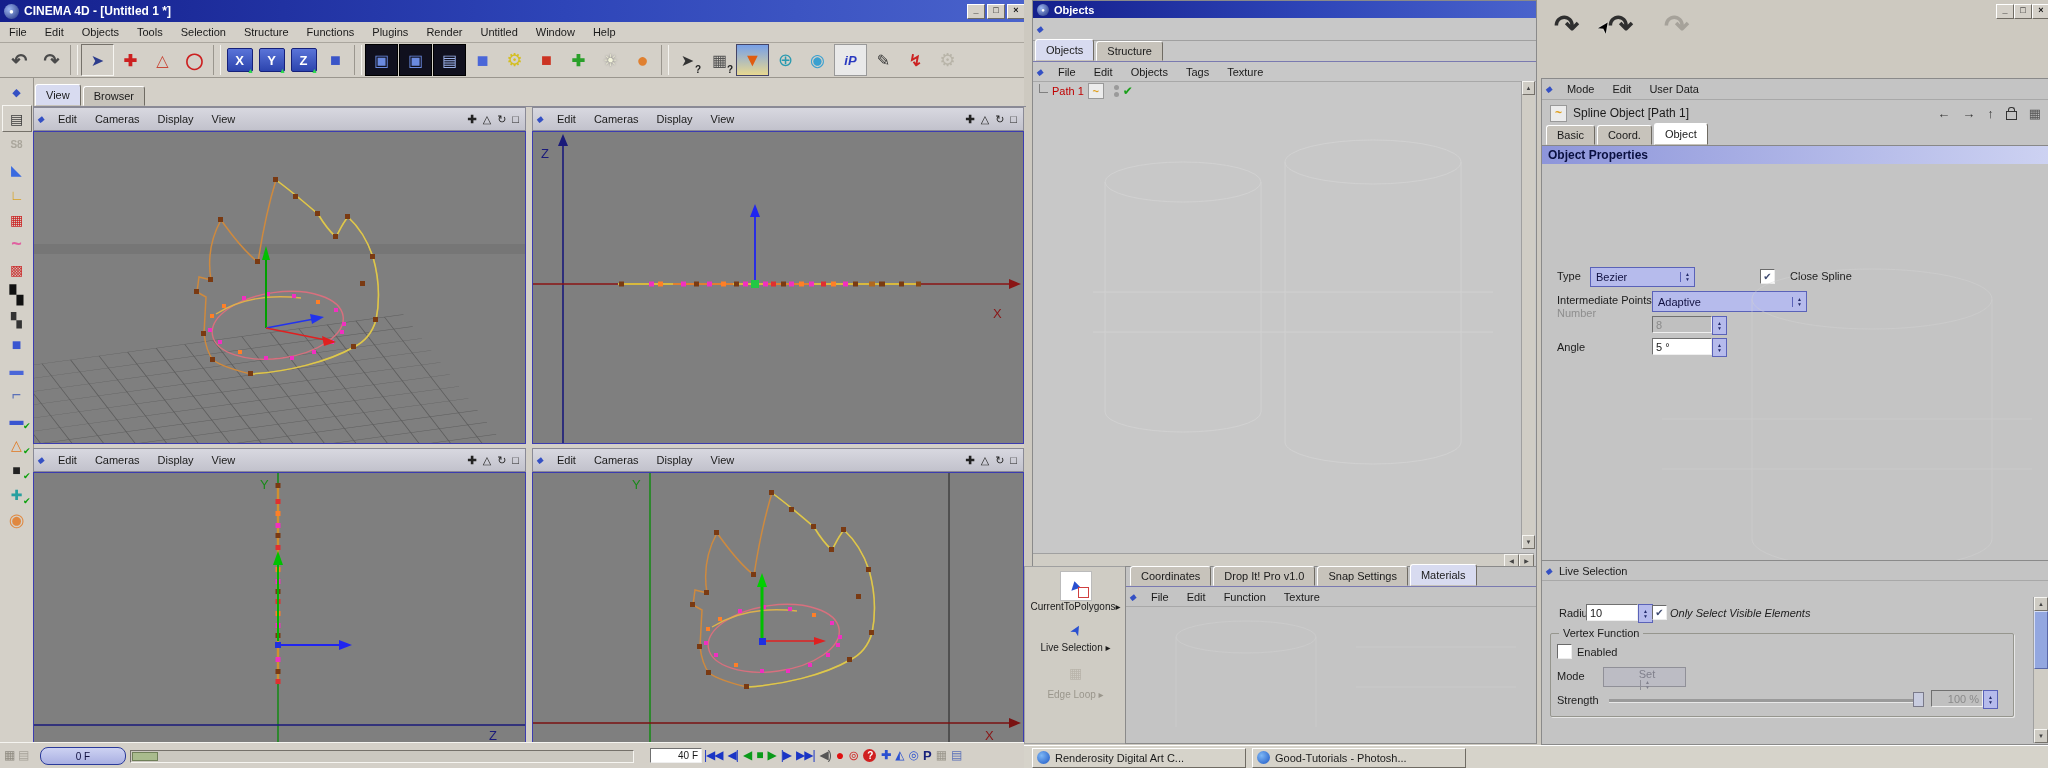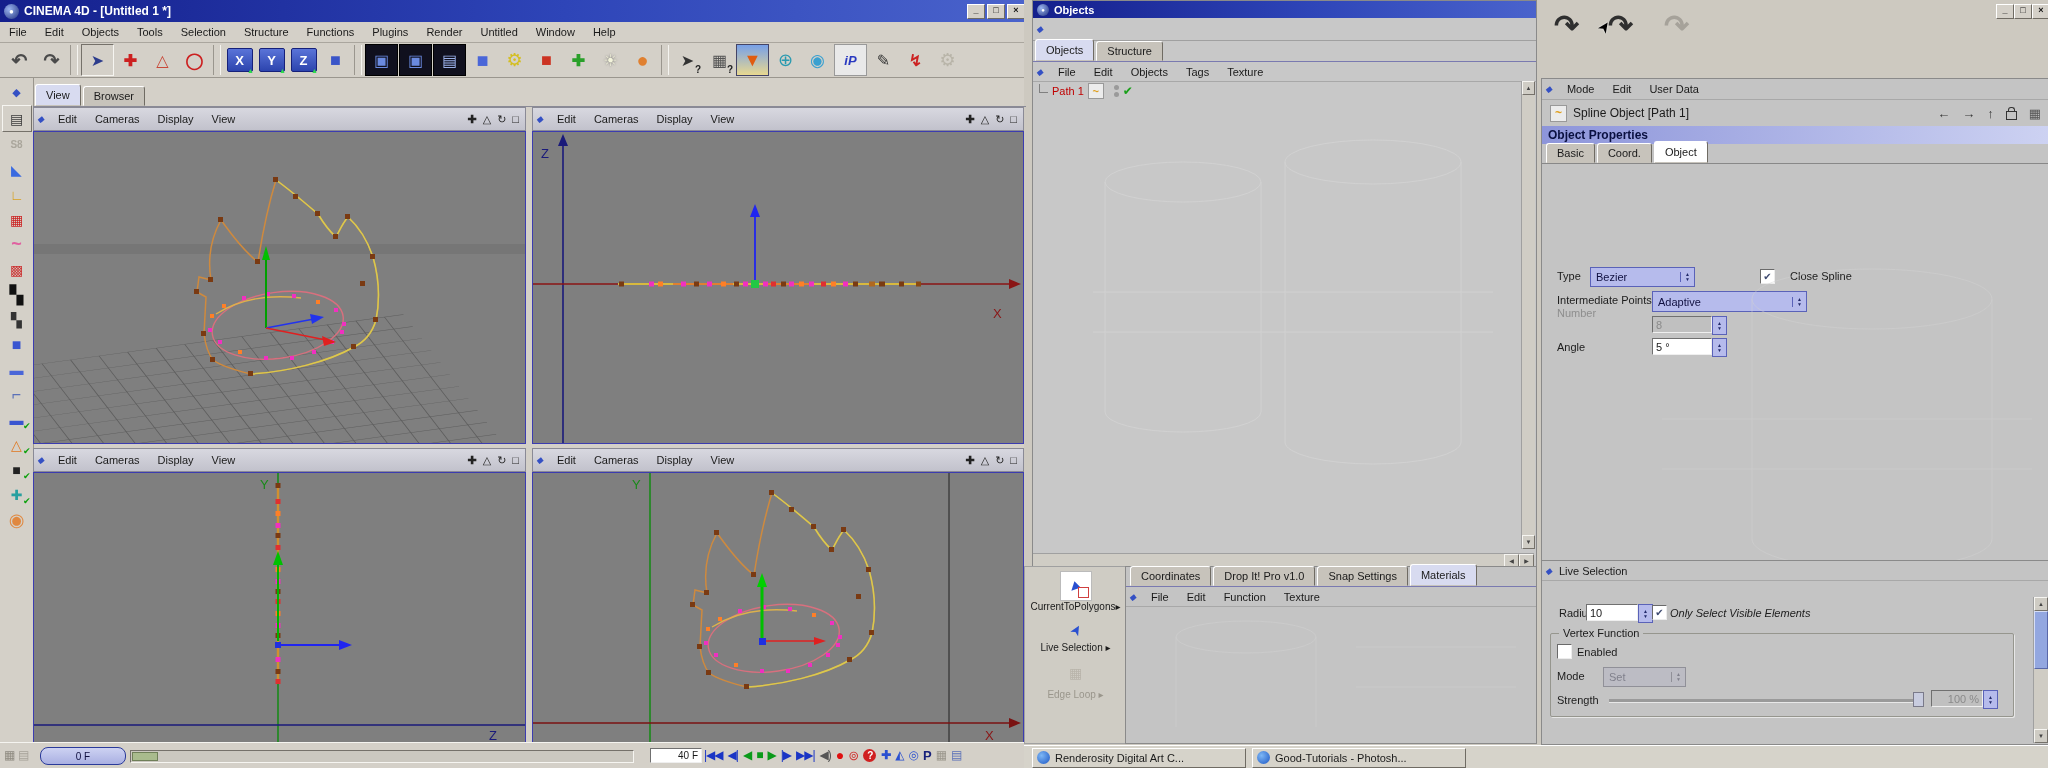--- a/index.html
+++ b/index.html
@@ -49,21 +49,21 @@
   .phead .sq{width:9px;height:8px;background:#e8e8ea;border:1px solid #555;}
   .panel{background:#c4c4c4;}
   .fld{background:#fff;border:1px solid;border-color:#707070 #efefef #efefef #707070;
     font-size:11px;padding:0 3px;display:flex;align-items:center;}
   .fld.gray{background:#c0c0c0;color:#8a8a8a;}
   .spin{width:13px;display:flex;flex-direction:column;align-items:center;justify-content:center;
     background:#b6bbec;border:1px solid #5a62b8;color:#222a6a;}
   .spin span{font-size:5px;line-height:5px;}
   .dd{display:flex;align-items:center;justify-content:space-between;background:#b6bbec;
     border:1px solid #5a62b8;font-size:11px;color:#101040;padding-left:5px;}
-  .dd.gray{background:#bcbcc4;color:#80808c;border-color:#909098;}
+  .dd.gray{background:#bcbcc4;color:#80808c;border-color:#909098;flex-direction:column;}
   .dd .ddspin{display:flex;flex-direction:column;align-items:center;border-left:1px solid #5a62b8;
     width:13px;color:#222a6a;}
   .dd .ddspin span{font-size:5px;line-height:5px;}
   .cb{width:13px;height:13px;background:#fff;border:1px solid;border-color:#6a6a6a #ececec #ececec #6a6a6a;
     display:flex;align-items:center;justify-content:center;font-size:10px;color:#3e4a70;}
   .lbl{font-size:11px;color:#1c1c1c;}
   .lbl.gray{color:#8e8e8e;}
   .gb{border:1px solid #96968e;border-radius:2px;box-shadow:1px 1px 0 rgba(255,255,255,.6);}
   .gb-legend{position:absolute;top:-7px;left:8px;background:#c4c4c4;padding:0 4px;font-size:11px;}
   .lock{width:9px;height:7px;border:1px solid #333;position:relative;margin-top:5px;}
@@ -527,27 +527,27 @@
       <span class="ic" style="width:15px;height:15px;background:#ececec;border:1px solid #999;color:#e0a020;font-weight:bold;font-size:12px;">~</span>
       <span style="font-size:12px;">Spline Object [Path 1]</span>
       <span style="margin-left:auto;display:flex;gap:12px;align-items:center;font-size:13px;color:#333;">
         <span>←</span>
         <span>→</span>
         <span>↑</span>
         <span class="lock"></span>
         <span style="color:#555;">▦</span>
       </span>
     </div>
-    <div style="height:18px;background:linear-gradient(90deg,#8d95da,#cdd2f2);display:flex;align-items:center;padding-left:6px;font-size:12px;font-weight:bold;color:#0a1040;">
-      <span>Object Properties</span>
-    </div>
     <div style="height:19px;display:flex;align-items:flex-end;gap:2px;padding-left:4px;border-bottom:1px solid #888;">
       <span class="tab">Basic</span>
       <span class="tab">Coord.</span>
       <span class="tab active" style="background:#fff;">Object</span>
+    </div>
+    <div style="height:18px;background:linear-gradient(90deg,#8d95da,#cdd2f2);display:flex;align-items:center;padding-left:6px;font-size:12px;font-weight:bold;color:#0a1040;">
+      <span>Object Properties</span>
     </div>
 
     <div class="abs lbl" style="left:15px;top:191px;">Type</div>
     <div class="abs dd" style="left:48px;top:188px;width:98px;height:18px;">
       <span>Bezier</span>
       <span class="ddspin">
           <span>▲</span>
           <span>▼</span>
         </span>
     </div>

